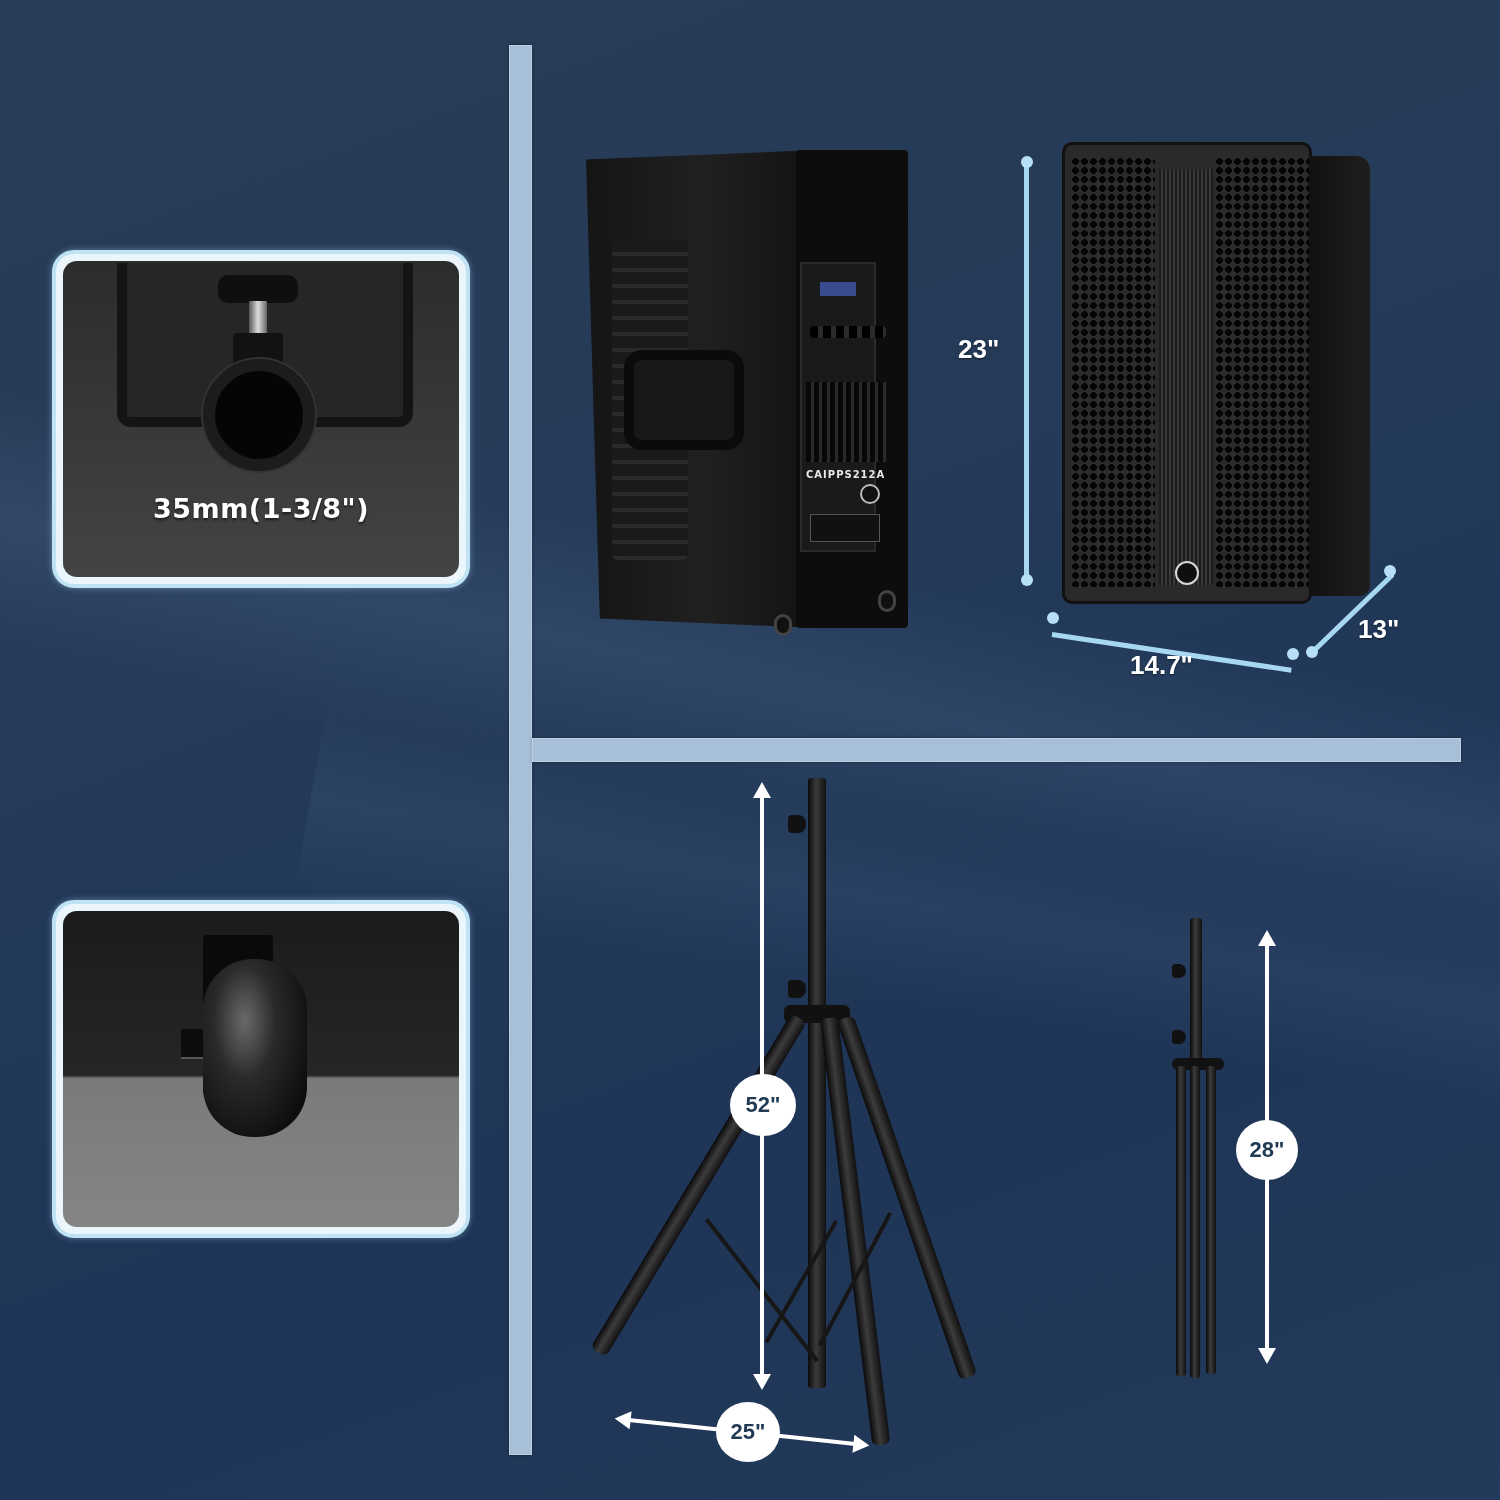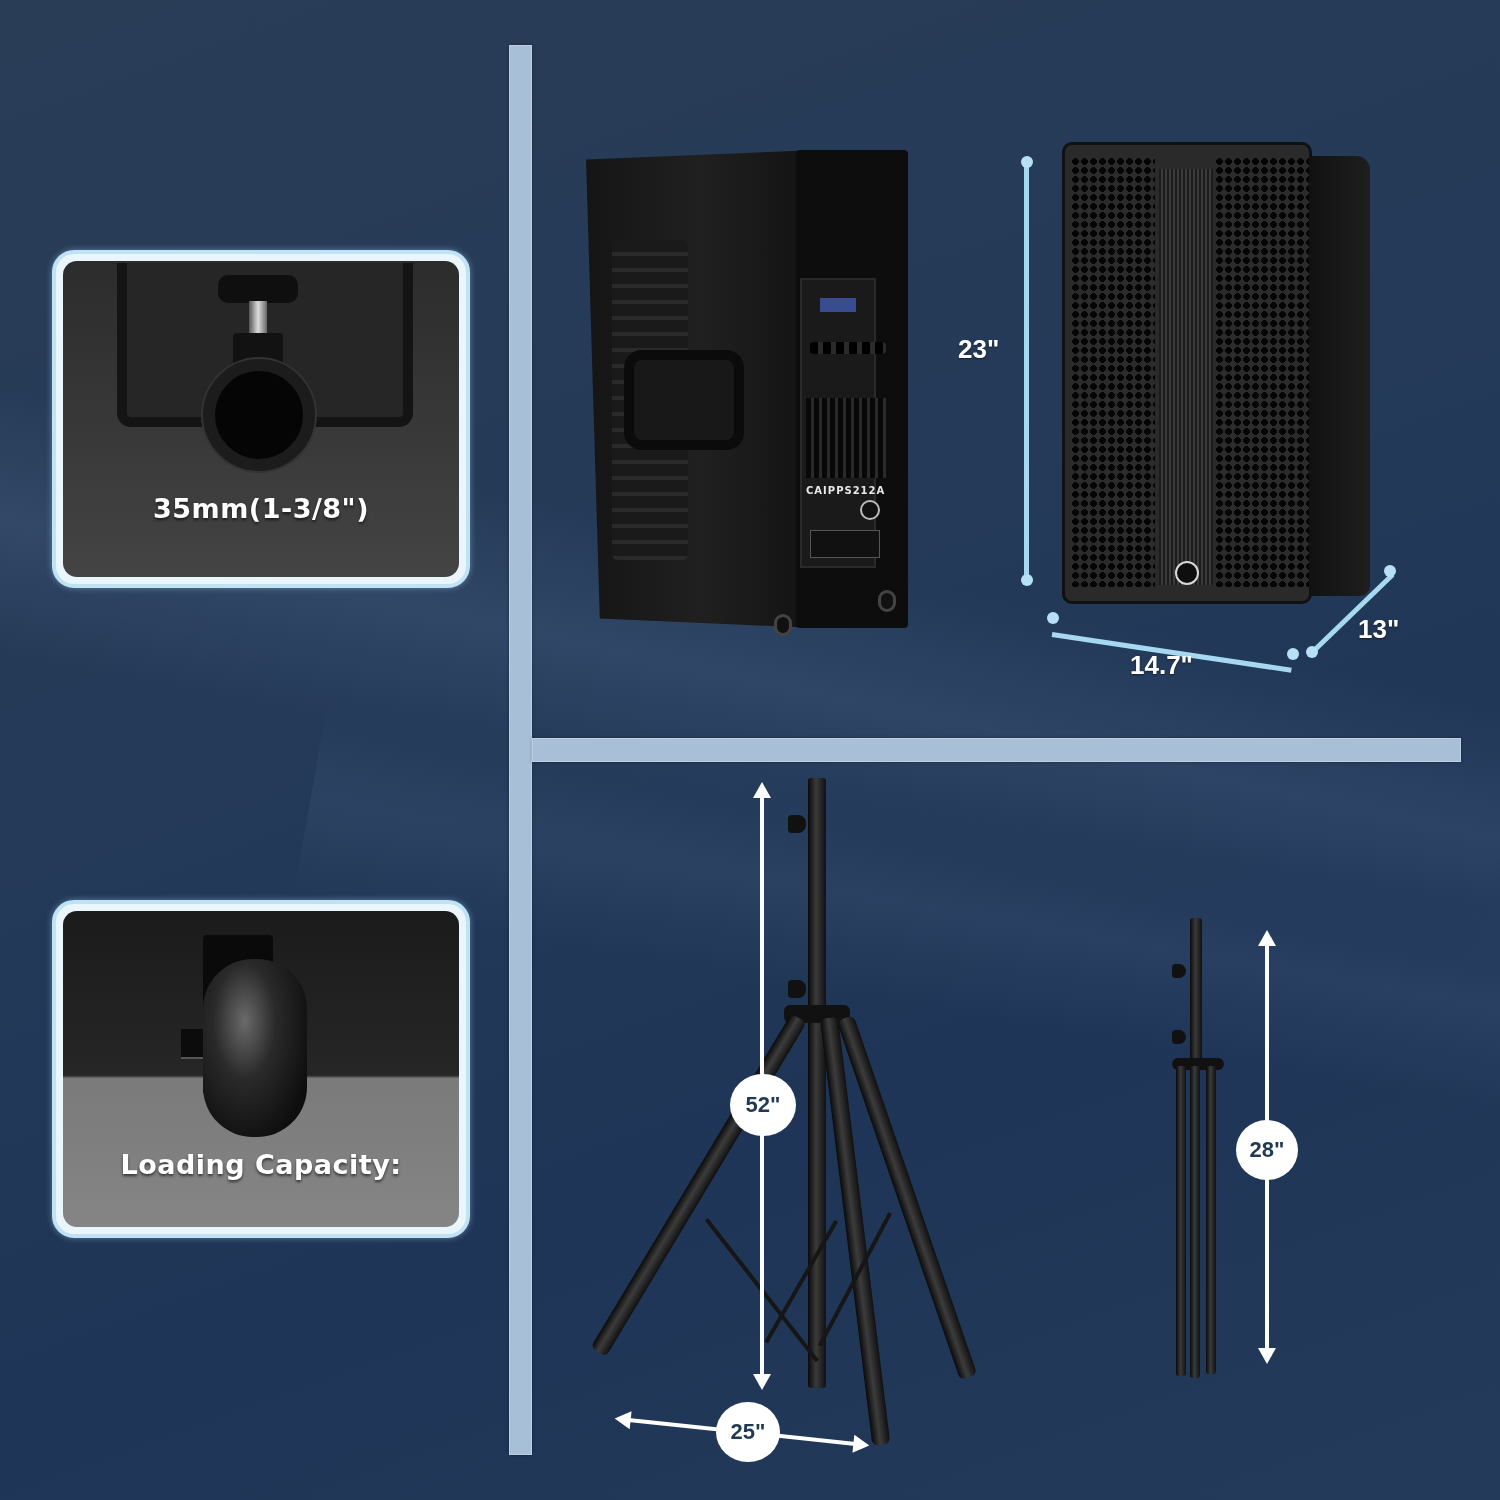--- a/index.html
+++ b/index.html
@@ -77,21 +77,21 @@
 
     
     .speaker-back {
       position: absolute; left: 586px; top: 150px; width: 322px; height: 498px;
     }
     .spk-body { position: absolute; left: 0; top: 0; width: 230px; height: 478px; background: linear-gradient(90deg,#151515,#202020 50%,#121212); border-radius: 6px; clip-path: polygon(0 2%, 100% 0, 100% 100%, 6% 98%); }
     .spk-rear { position: absolute; left: 210px; top: 0; width: 112px; height: 478px; background: #0d0d0d; border-radius: 4px; }
     .spk-handle { position: absolute; left: 38px; top: 200px; width: 120px; height: 100px; border: 10px solid #0b0b0b; border-radius: 18px; background: #181818; }
     .spk-ribs { position: absolute; left: 26px; top: 90px; width: 76px; height: 320px;
       background: repeating-linear-gradient(180deg,#1a1a1a 0,#1a1a1a 12px,#2a2a2a 12px,#2a2a2a 16px); border-radius: 6px; }
-    .amp-panel { position: absolute; left: 214px; top: 112px; width: 76px; height: 290px; background: #1a1a1a; border: 2px solid #2a2a2a; margin-top: 16px; }
+    .amp-panel { position: absolute; left: 214px; top: 112px; width: 76px; height: 290px; background: #1a1a1a; border: 2px solid #2a2a2a; }
     .amp-lcd { position: absolute; left: 18px; top: 18px; width: 36px; height: 14px; background: #3a4c90; }
     .amp-knobs { position: absolute; left: 8px; top: 62px; width: 76px; height: 12px;
       background: repeating-linear-gradient(90deg,#000 0,#000 8px,#2b2b2b 8px,#2b2b2b 13px); border-radius: 4px; }
     .amp-heatsink { position: absolute; left: 4px; top: 118px; width: 80px; height: 80px;
       background: repeating-linear-gradient(90deg,#080808 0,#080808 5px,#2a2a2a 5px,#2a2a2a 8px); }
     .amp-model { position: absolute; left: 4px; top: 205px; width: 84px; text-align: left;
       color: #e8e8e8; font-size: 10px; font-weight: bold; letter-spacing: 1px; font-family: "DejaVu Sans", sans-serif; }
     .amp-logo { position: absolute; left: 58px; top: 220px; width: 20px; height: 20px; border-radius: 50%; border: 2px solid #bbb; background: #111; }
     .amp-sockets { position: absolute; left: 8px; top: 250px; width: 70px; height: 28px; border: 1px solid #555; background: #111; }
     .spk-wheel { position: absolute; width: 18px; height: 22px; border-radius: 9px; background: #111; border: 3px solid #444; }
@@ -175,21 +175,20 @@
 </div>
 
 <div class="card card-2">
   <div class="card-inner">
     <div class="photo">
       <div class="wheel-slot"></div>
       <div class="wheel-axle"></div>
       <div class="wheel"></div>
     </div>
     <div class="card-caption">
-      <div>Loading Capacity:</div>
     </div>
   </div>
 </div>
 
 <div class="speaker-back">
   <div class="spk-body"></div>
   <div class="spk-ribs"></div>
   <div class="spk-handle"></div>
   <div class="spk-rear"></div>
   <div class="amp-panel">

